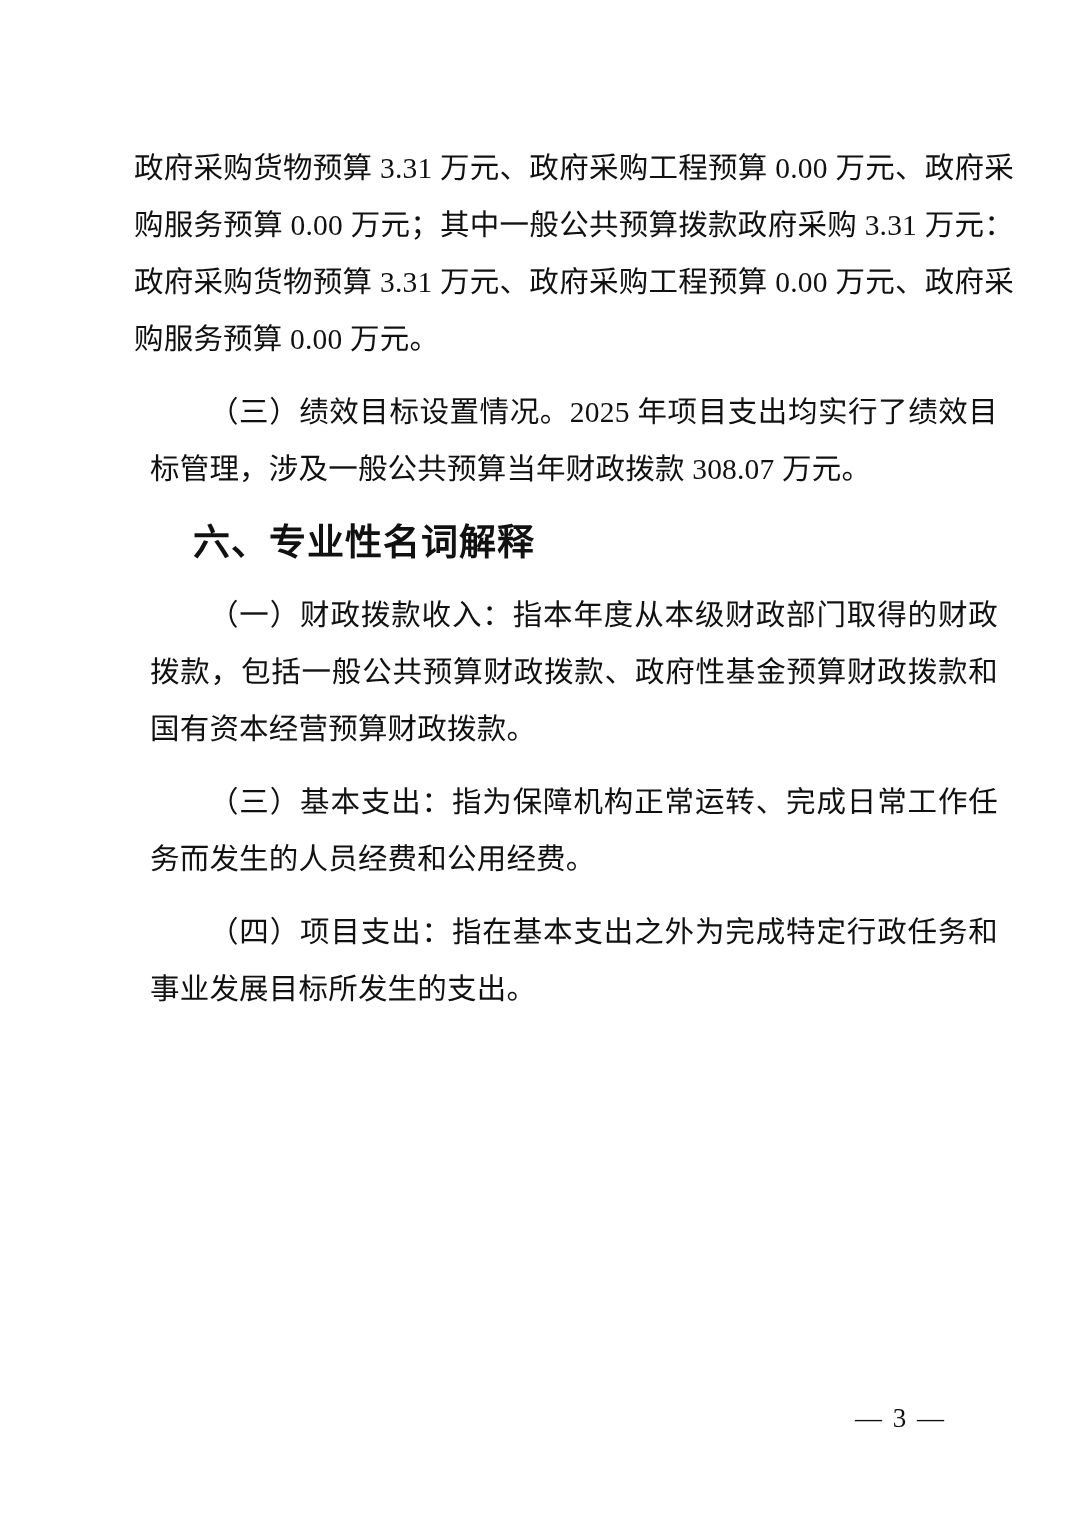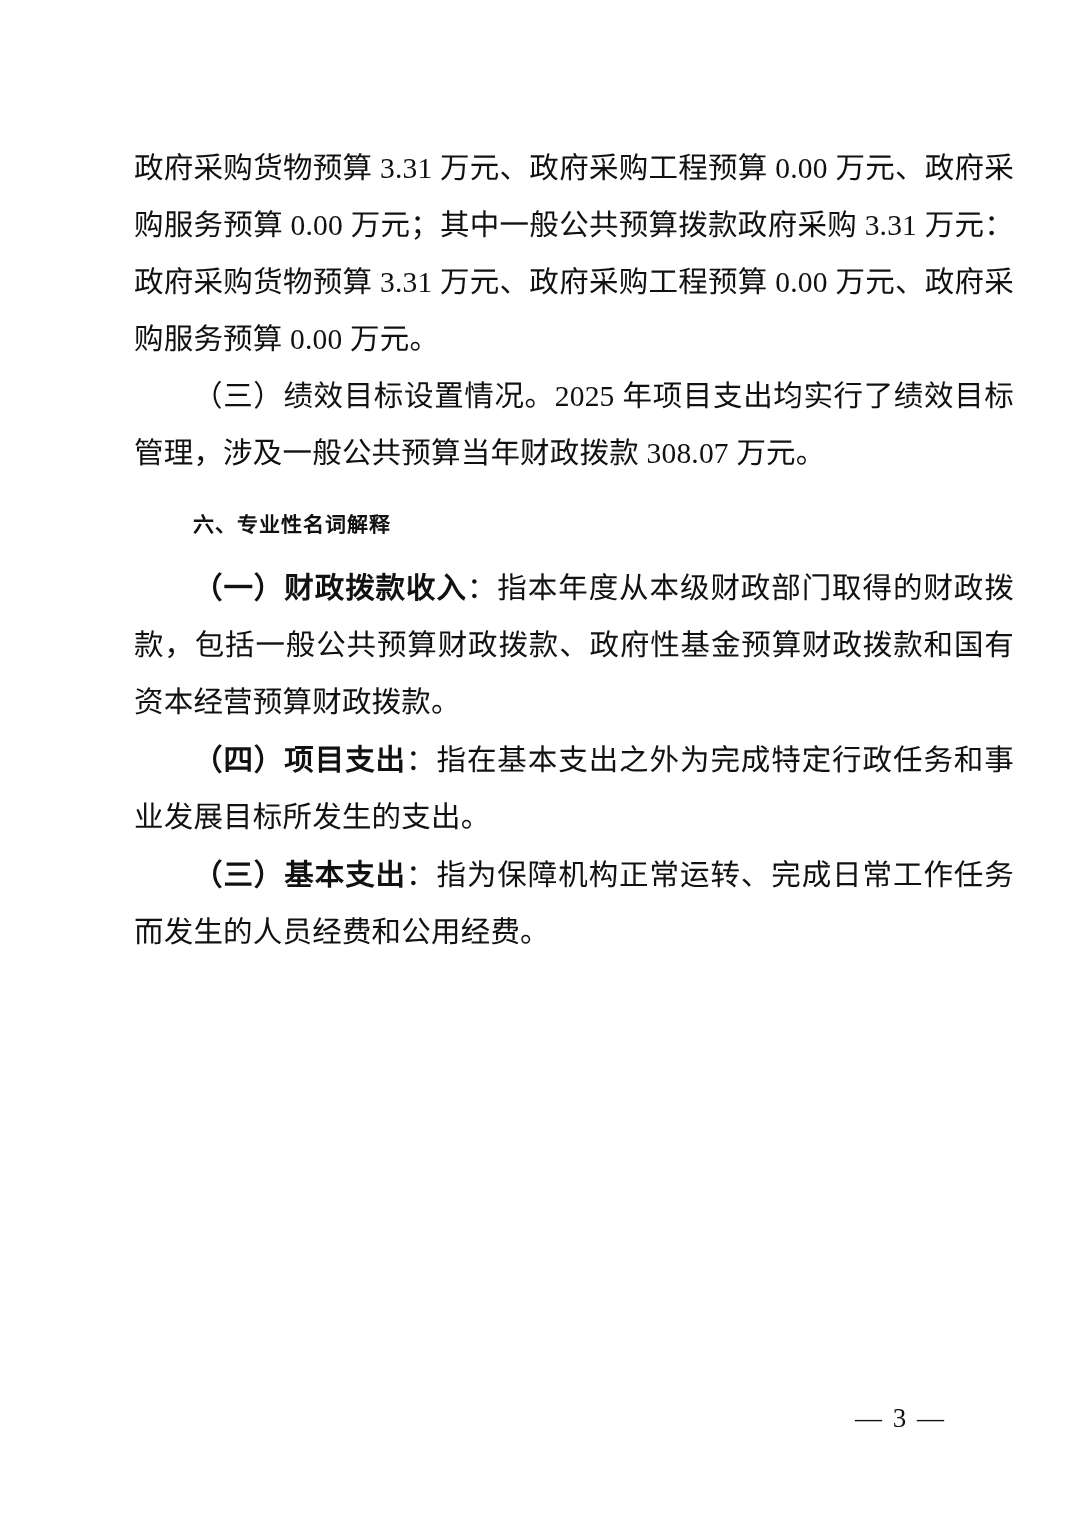--- a/index.html
+++ b/index.html
@@ -27,35 +27,35 @@
     line-height: 57px;
     text-align: justify;
     text-justify: inter-ideograph;
     letter-spacing: 0.2px;
   }
   p.para {
     margin: 0;
     text-indent: 0;
   }
   p.indent {
-    margin: 0;
+    margin: 16px;
     text-indent: 59px;
   }
   h2.section-heading {
     margin: 14px 0 6px 0;
-    font-size: 21px;
+    font-size: 37px;
     line-height: 57px;
     font-family: "DejaVu Serif", "Liberation Serif", serif;
     font-weight: bold;
     text-indent: 59px;
     letter-spacing: 1px;
   }
   .term {
     font-family: "DejaVu Serif", "Liberation Serif", serif;
-    font-weight: bold;
+    font-weight: normal;
   }
   .page-number {
     position: absolute;
     right: 128px;
     bottom: 86px;
     font-size: 27px;
     font-family: "Liberation Serif", serif;
     letter-spacing: 2px;
     color: #111111;
   }
@@ -72,24 +72,24 @@
 
 
     <h2 class="section-heading">六、专业性名词解释</h2>
 
     <p class="indent">
       <span class="term">（一）财政拨款收入</span><span>：指本年度从本级财政部门取得的财政拨款，包括一般公共预算财政拨款、政府性基金预算财政拨款和国有资本经营预算财政拨款。</span>
     </p>
 
 
     <p class="indent">
-      <span class="term">（四）项目支出</span><span>：指在基本支出之外为完成特定行政任务和事业发展目标所发生的支出。</span>
+      <span class="term">（三）基本支出</span><span>：指为保障机构正常运转、完成日常工作任务而发生的人员经费和公用经费。</span>
     </p>
 
     <p class="indent">
-      <span class="term">（三）基本支出</span><span>：指为保障机构正常运转、完成日常工作任务而发生的人员经费和公用经费。</span>
+      <span class="term">（四）项目支出</span><span>：指在基本支出之外为完成特定行政任务和事业发展目标所发生的支出。</span>
     </p>
 
 
   </div>
 
   <div class="page-number">— 3 —</div>
 </div>
 
 </body></html>

